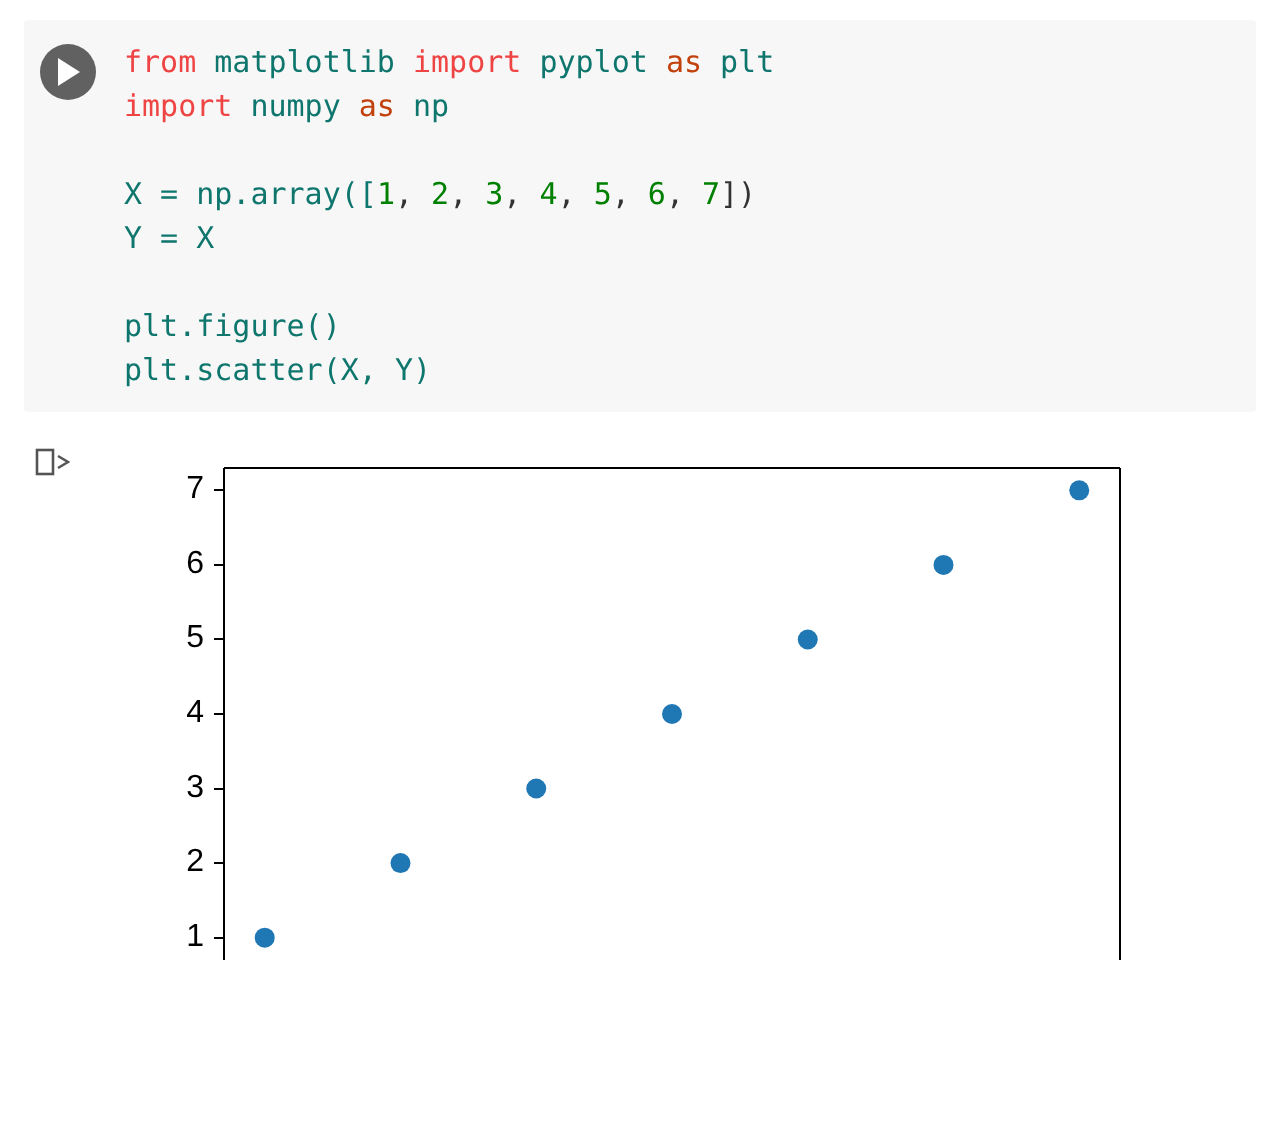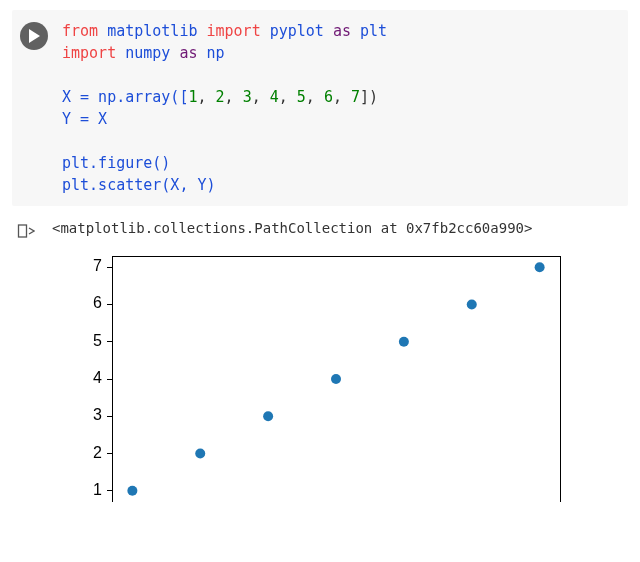--- a/index.html
+++ b/index.html
@@ -4,22 +4,22 @@
 <style>
   html,body{margin:0;padding:0;background:#fff;font-family:Arial,Helvetica,sans-serif;}
   .notebook{width:640px;height:562px;box-sizing:border-box;padding:10px 12px 0 12px;}
 
   
   .code-cell{display:flex;align-items:flex-start;background:#f7f7f7;border-radius:2px;padding:10px 8px 10px 8px;}
   .run-btn{width:28px;height:28px;border-radius:50%;background:#616161;display:flex;align-items:center;justify-content:center;flex:0 0 auto;margin-top:2px;cursor:pointer;}
   .run-btn svg{display:block;}
   .code-area{flex:1;padding-left:14px;font-family:"Consolas","Menlo",monospace;font-size:15px;line-height:22px;color:#333;white-space:pre;}
   .kw-imp{color:#ef4444;}
-  .kw-as{color:#701a75;}
-  .name{color:#1d4ed8;}
+  .kw-as{color:#c2410c;}
+  .name{color:#0f766e;}
   .num{color:#008000;}
   .punct{color:#333;}
 
   
   .output-cell{display:flex;align-items:flex-start;margin-top:14px;}
   .out-gutter{width:28px;flex:0 0 auto;display:flex;justify-content:center;padding-top:2px;cursor:pointer;}
   .out-body{flex:1;padding-left:12px;}
   .out-repr{font-family:"Consolas","Menlo",monospace;font-size:14px;color:#333;margin-bottom:6px;}
   .chart{position:relative;border:0;}
   .chart svg{display:block;}
@@ -41,21 +41,20 @@
   </div>
 
   <div class="output-cell">
     <div class="out-gutter">
       <svg width="18" height="18" viewBox="0 0 18 18">
         <rect x="1.5" y="3" width="8" height="12" fill="none" stroke="#555" stroke-width="1.3"></rect>
         <path d="M12 6 L17 9 L12 12" fill="none" stroke="#555" stroke-width="1.3"></path>
       </svg>
     </div>
     <div class="out-body">
-      <div class="out-repr">&lt;matplotlib.collections.PathCollection at 0x7fb2cc60a990&gt;</div>
       <div class="chart" id="chart">
           <svg width="520" height="260" viewBox="0 0 520 260">
             <g class="axis">
               <line x1="60" y1="14" x2="508" y2="14"></line>
               <line x1="60" y1="14" x2="60" y2="260"></line>
               <line x1="508" y1="14" x2="508" y2="260"></line>
               <line x1="55" y1="248.81818181818184" x2="60" y2="248.81818181818184"></line>
               <text class="tick" x="50" y="252.81818181818184" text-anchor="end">1</text>
               <line x1="55" y1="211.54545454545453" x2="60" y2="211.54545454545453"></line>
               <text class="tick" x="50" y="215.54545454545453" text-anchor="end">2</text>

